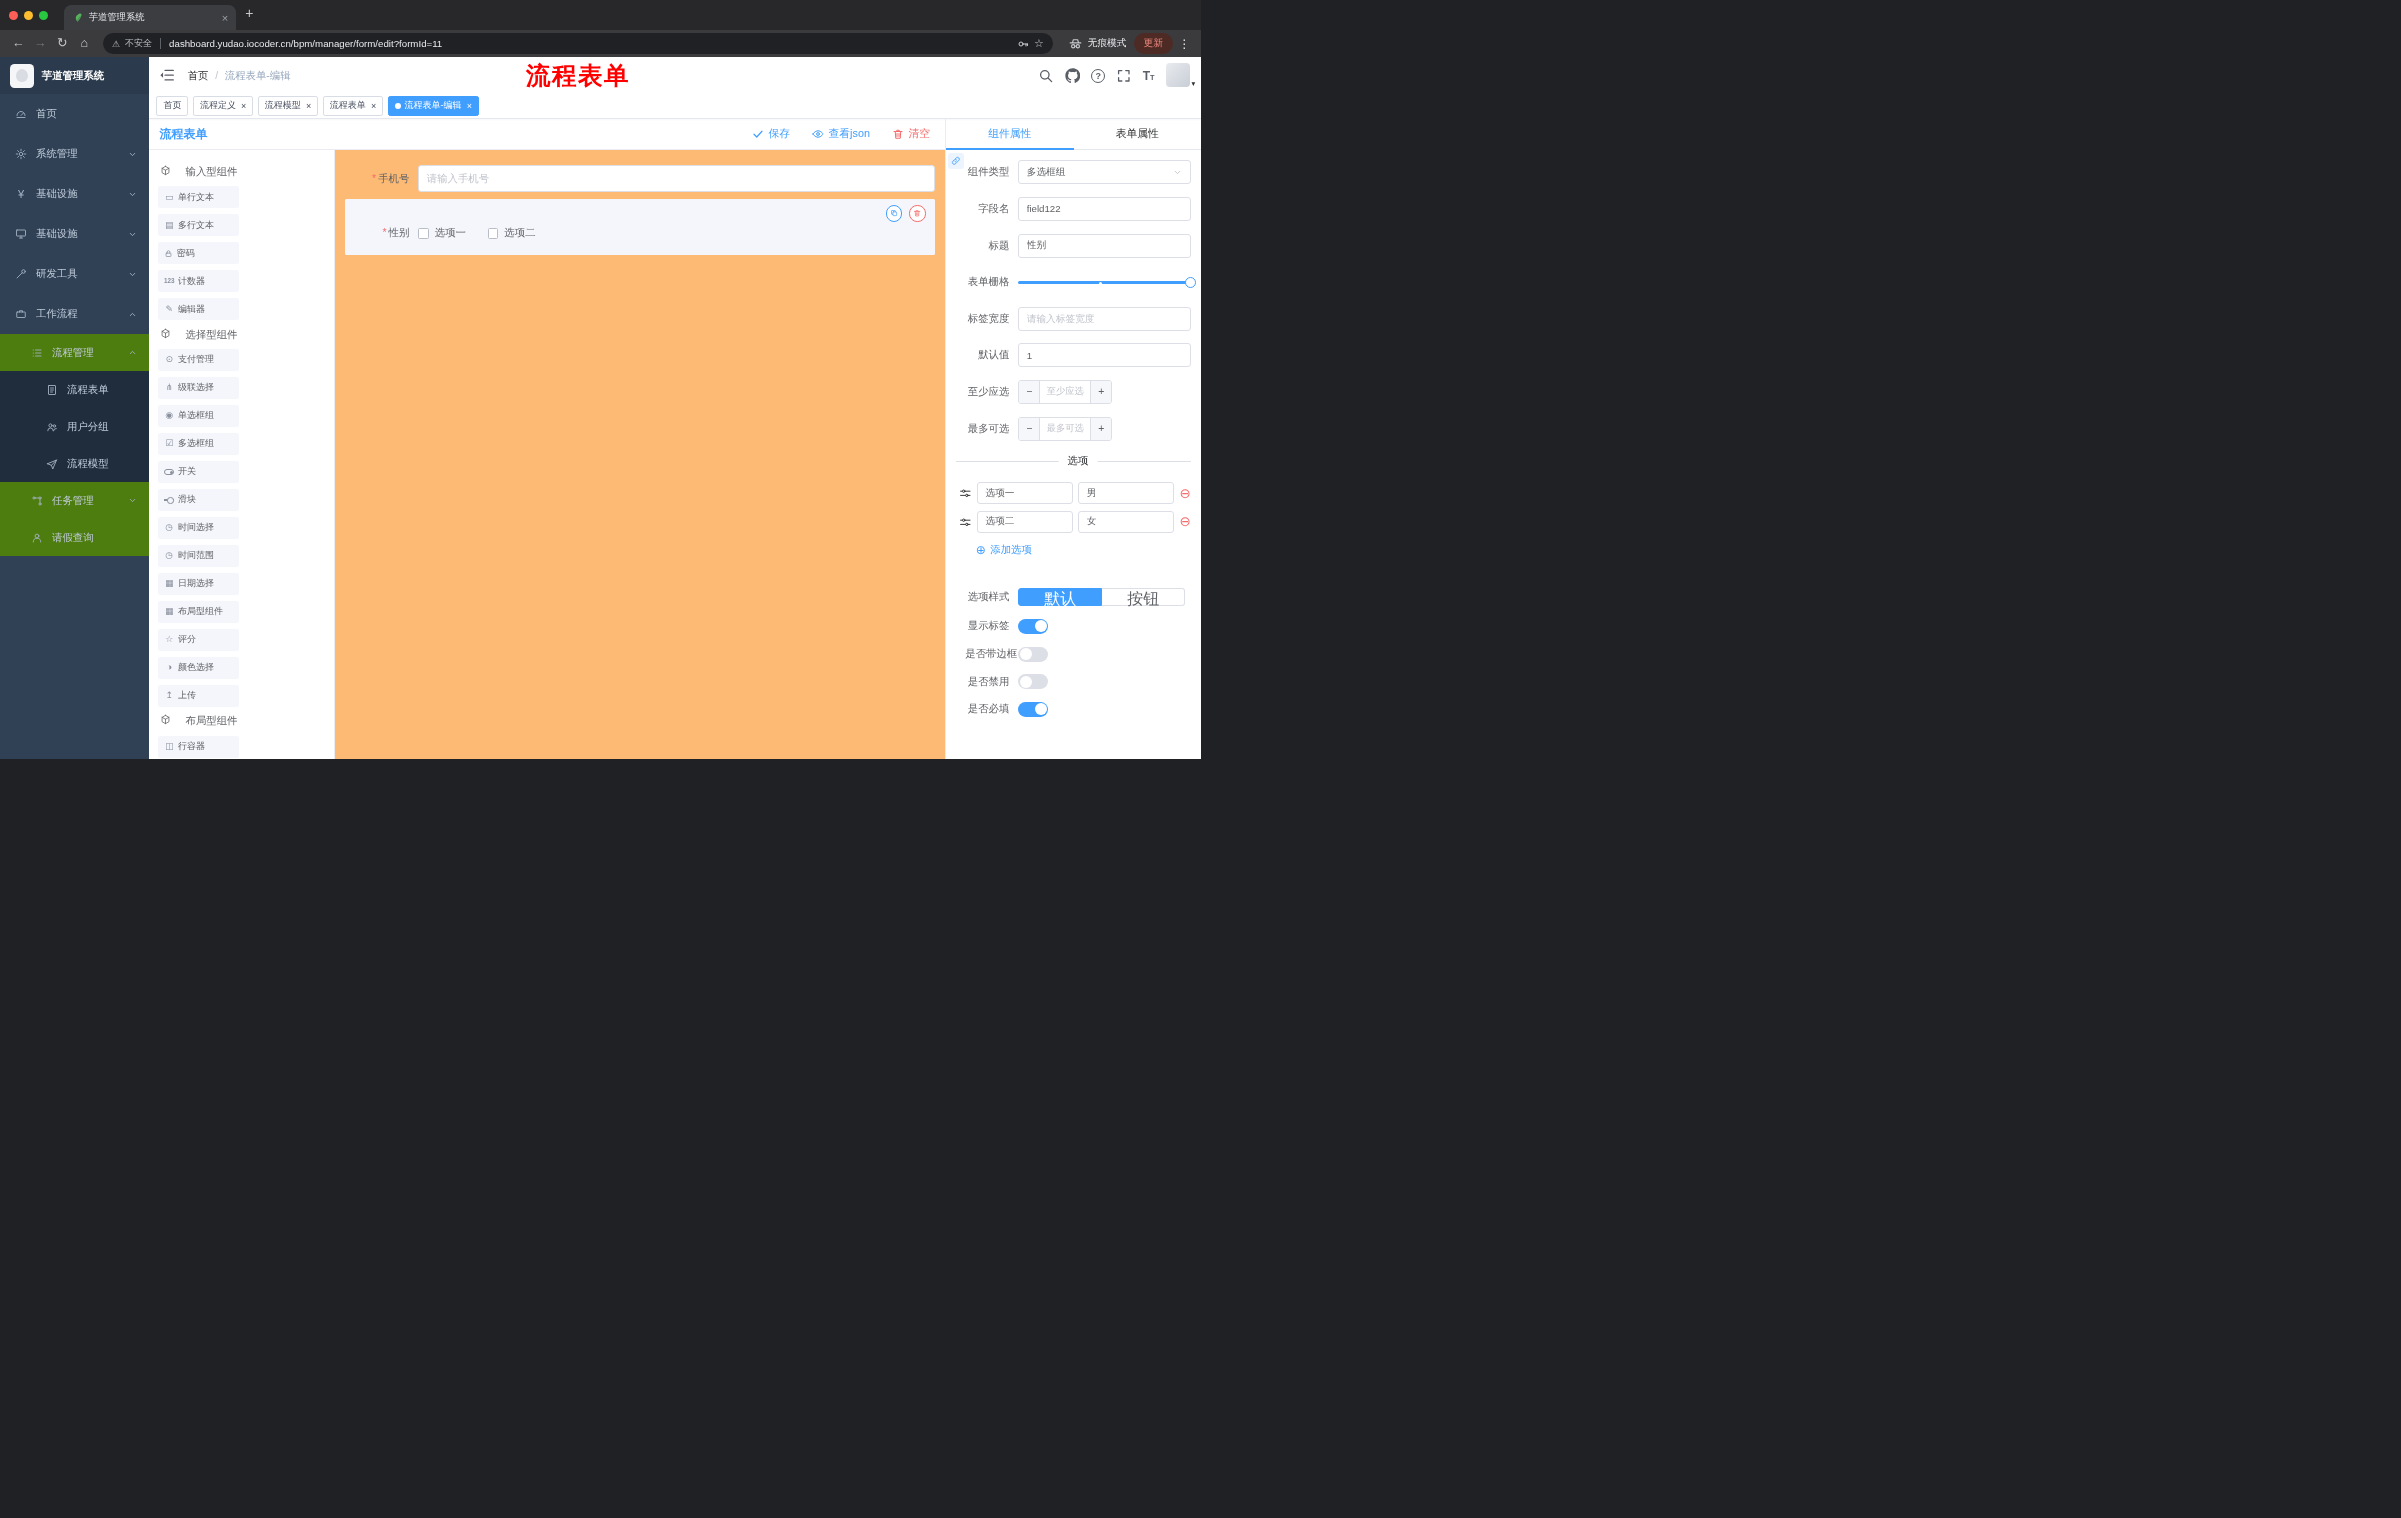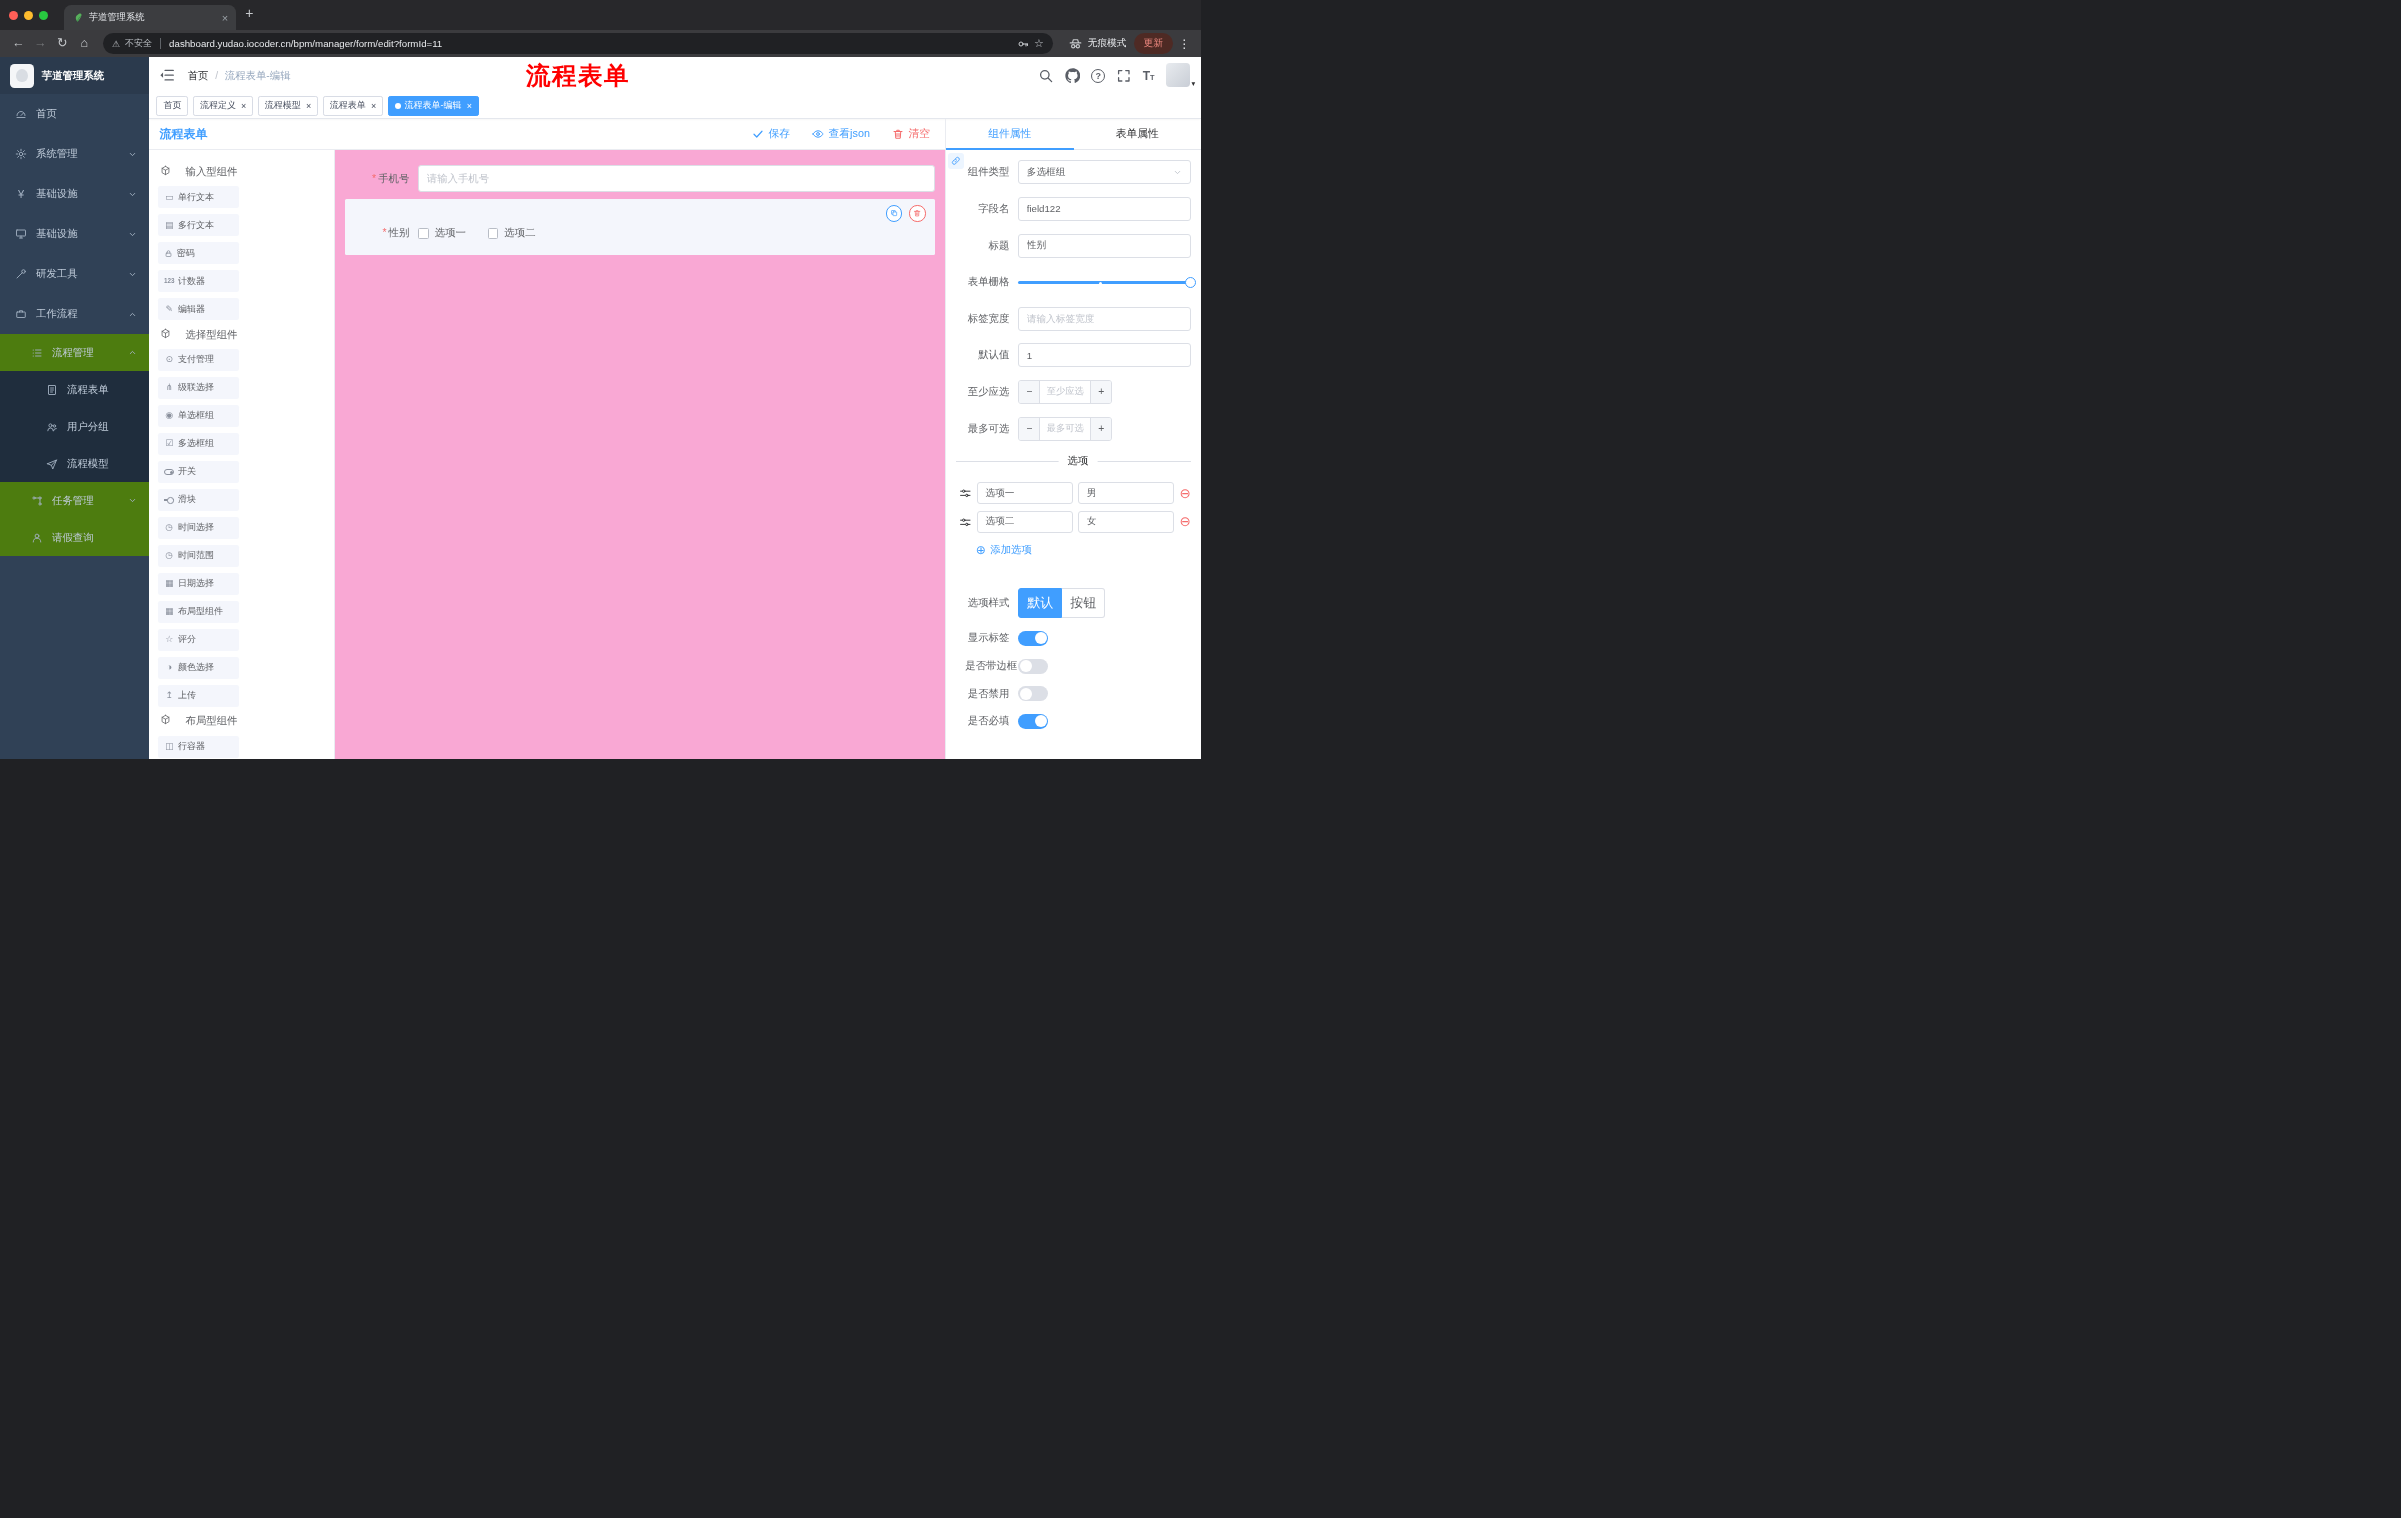--- a/index.html
+++ b/index.html
@@ -105,21 +105,21 @@
   .ic-switch{width:10.4px;height:6px;border:0.7px solid #8a909c;border-radius:3px;position:relative;flex:0 0 auto}
   .ic-switch::after{content:"";position:absolute;right:0.7px;top:0.7px;width:3px;height:3px;border-radius:50%;background:#8a909c}
   .ic-slider{width:10.4px;height:1.5px;background:#8a909c;position:relative;flex:0 0 auto}
   .ic-slider::after{content:"";position:absolute;left:3px;top:-1.9px;width:4.5px;height:4.5px;border-radius:50%;background:#f4f6fc;border:1.1px solid #8a909c}
   .req::before{content:"*";color:#f56c6c;margin-right:2.2px}
   .el-input{height:24px;border:0.7px solid #dcdfe6;border-radius:3px;padding:0 7.4px;font-size:9.7px;color:#606266;width:100%;
             font-family:inherit;background:#fff;outline:none}
   .el-input::placeholder{color:#c0c4cc}
 
   
-  .canvas{flex:1;min-width:0;padding:15px 10.4px;background:#f9a8d4;overflow:hidden}
+  .canvas{flex:1;min-width:0;padding:15px 10.4px;background:#fdba74;overflow:hidden}
   .field-row{display:flex;align-items:center}
   .f-label{width:73px;flex:0 0 auto;text-align:right;padding-right:9px;color:#606266;font-size:10.4px;white-space:nowrap}
   .field-ctl{flex:1;min-width:0}
   .field-ctl .el-input{height:27px;font-size:10.4px}
   .selected-block{margin-top:7.4px;background:#f4f6fc;border-radius:1.5px;position:relative;padding:27px 0 15px}
   .block-actions{position:absolute;top:6px;right:9px;display:flex;gap:7.4px}
   .act-circle{width:16.3px;height:16.3px;border-radius:50%;border:0.7px solid currentColor;display:flex;align-items:center;justify-content:center;background:#fff;cursor:pointer}
   .act-circle svg{width:8.2px;height:8.2px}
   .act-circle.copy{color:#409eff}
   .act-circle.del{color:#f56c6c}
@@ -155,21 +155,21 @@
   .divider{position:relative;margin:15px 0 16.3px;height:10.4px}
   .divider::before{content:"";position:absolute;left:-9px;right:0;top:5.2px;height:0.7px;background:#dcdfe6}
   .divider span{position:absolute;left:50%;transform:translateX(-50%);top:-1.5px;background:#fff;padding:0 9px;color:#303133;font-size:10.4px}
   .opt-row{display:flex;align-items:center;gap:5.2px;margin-bottom:6.7px;margin-left:-6px}
   .opt-row svg{width:12.6px;height:12.6px;color:#303133;flex:0 0 auto}
   .opt-row .el-input{height:22px;flex:1;min-width:0}
   .opt-remove{color:#f56c6c;font-size:13.4px;line-height:1;flex:0 0 auto;cursor:pointer}
   .add-option{display:flex;align-items:center;gap:4.5px;color:#409eff;font-size:10.4px;margin:10.4px 0 0 10.4px;cursor:pointer}
   .add-option .pc{font-size:12px;line-height:1}
   .seg{display:flex}
-  .seg-btn{height:30px;padding:0 8px;font-size:13px;border:0.7px solid #dcdfe6;background:#fff;color:#606266;cursor:pointer;font-family:inherit}
+  .seg-btn{height:18px;padding:0 25px;font-size:16px;border:0.7px solid #dcdfe6;background:#fff;color:#606266;cursor:pointer;font-family:inherit}
   .seg-btn:first-child{border-radius:3px 0 0 3px}
   .seg-btn:last-child{border-radius:0 3px 3px 0;border-left:none}
   .seg-btn.active{background:#409eff;border-color:#409eff;color:#fff}
   .switch{width:30px;height:15px;border-radius:7.4px;background:#dcdfe6;position:relative;cursor:pointer;flex:0 0 auto}
   .switch::after{content:"";position:absolute;left:1.5px;top:1.5px;width:12px;height:12px;border-radius:50%;background:#fff}
   .switch.on{background:#409eff}
   .switch.on::after{left:auto;right:1.5px}
   .style-row{margin-top:31px}
 </style>
 </head>

